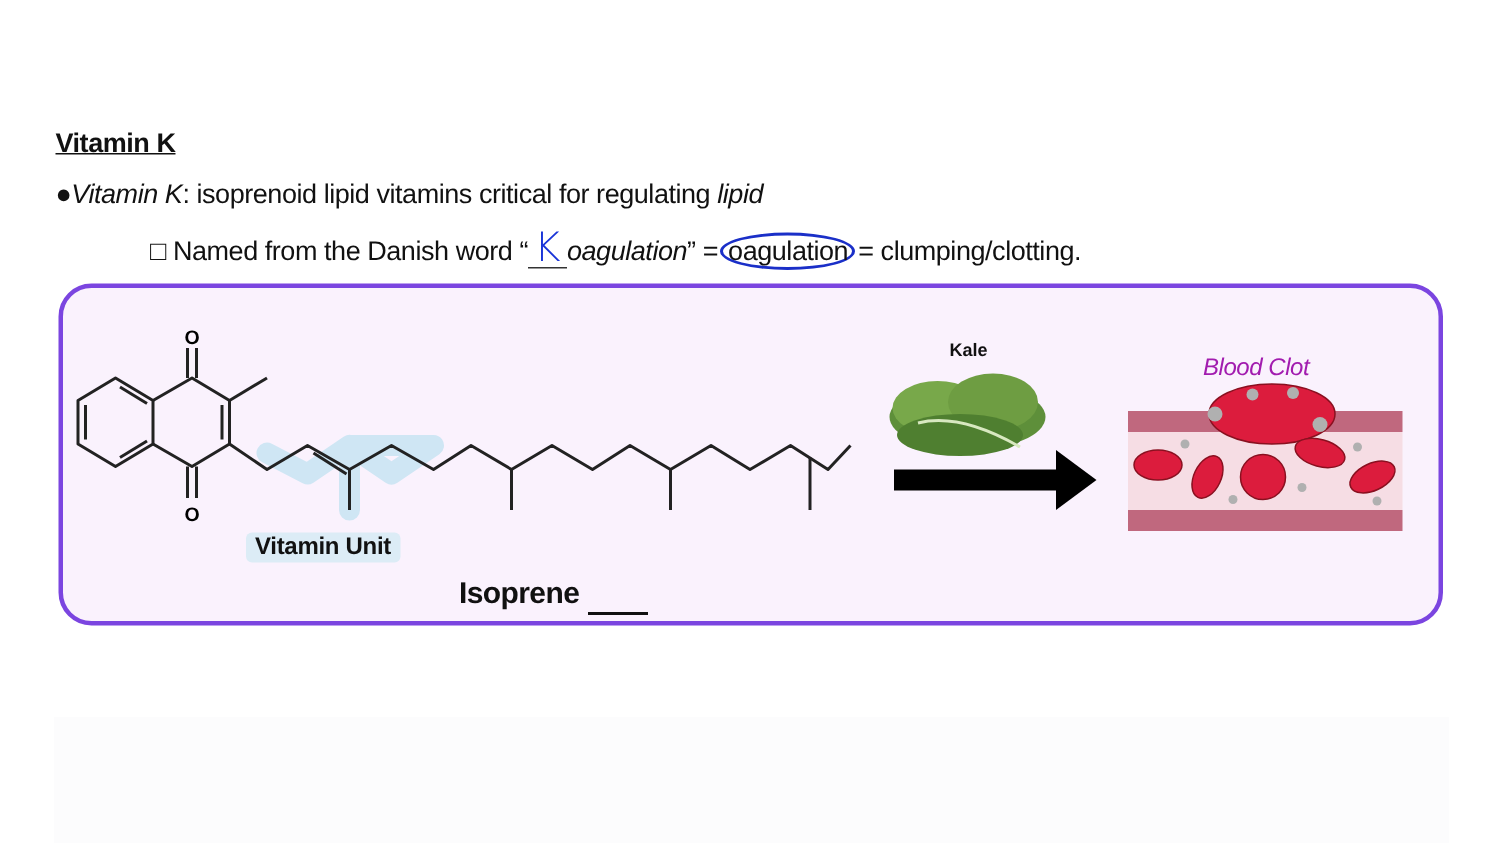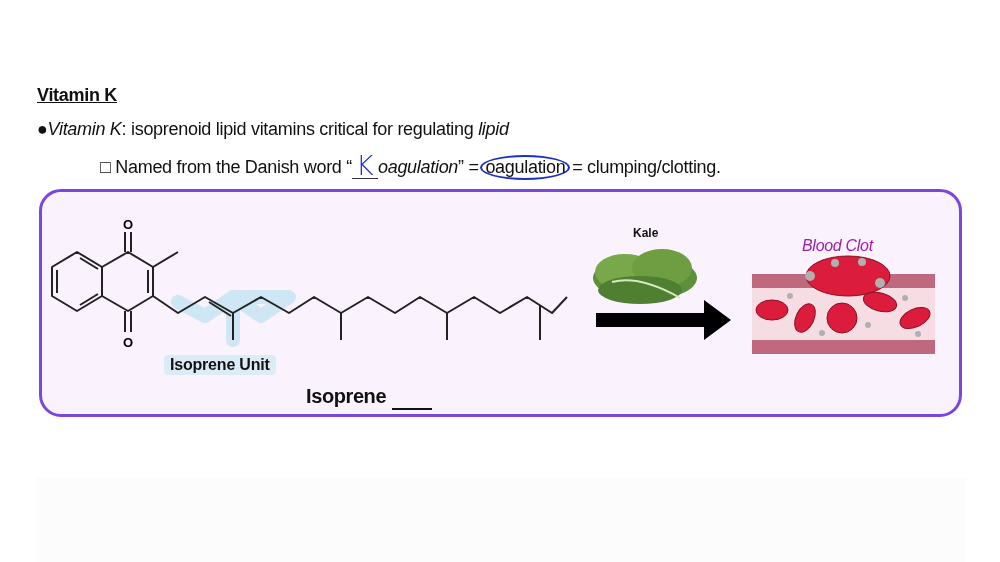--- a/index.html
+++ b/index.html
@@ -98,16 +98,16 @@
     <circle cx="790" cy="296" r="3" fill="#b0b0b0"></circle>
       <circle cx="868" cy="325" r="3" fill="#b0b0b0"></circle>
     <circle cx="822" cy="333" r="3" fill="#b0b0b0"></circle>
       <circle cx="905" cy="298" r="3" fill="#b0b0b0"></circle>
     <circle cx="918" cy="334" r="3" fill="#b0b0b0"></circle>
   </g>
 </svg>
 
 <div class="abs kale-label">Kale</div>
 <div class="abs clot-label">Blood Clot</div>
-<div class="abs iso-label">Isoprene Unit</div>
+<div class="abs iso-label">Vitamin Unit</div>
 <div class="abs vit-label"><span>Isoprene</span><span class="vit-blank">&nbsp;</span></div>
 
 <div class="abs bottom-panel"></div>
 
 </body></html>

